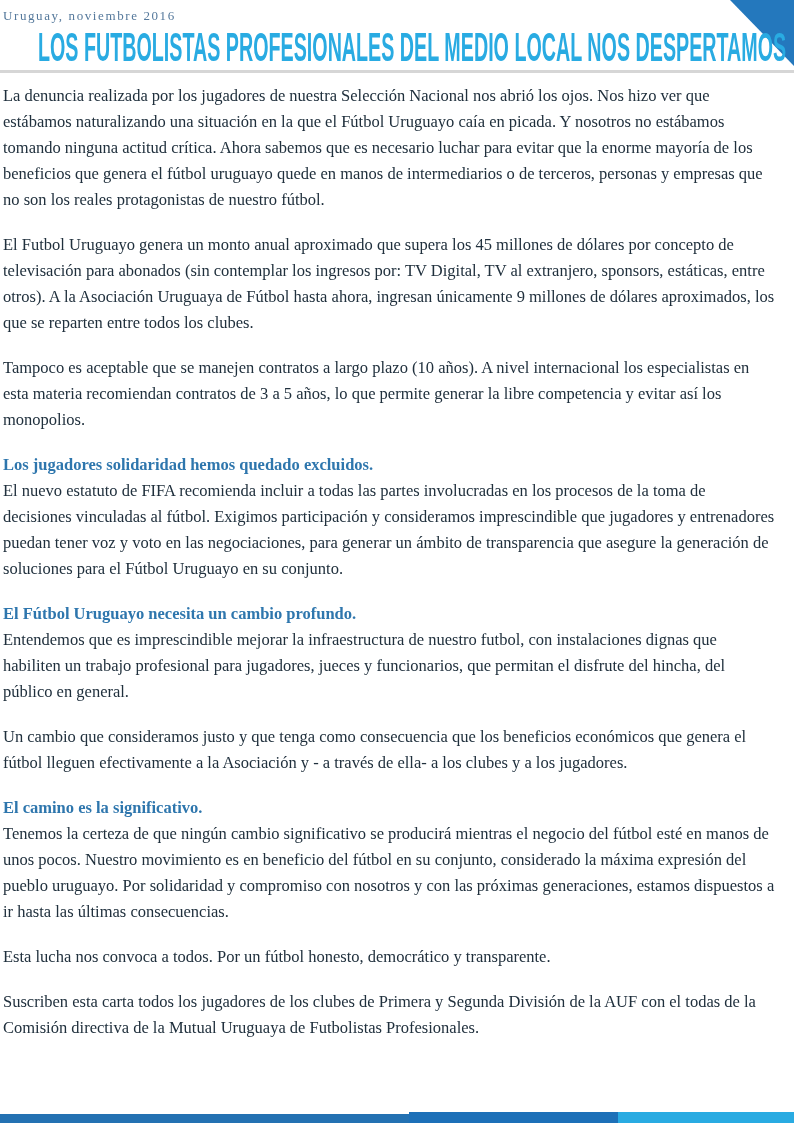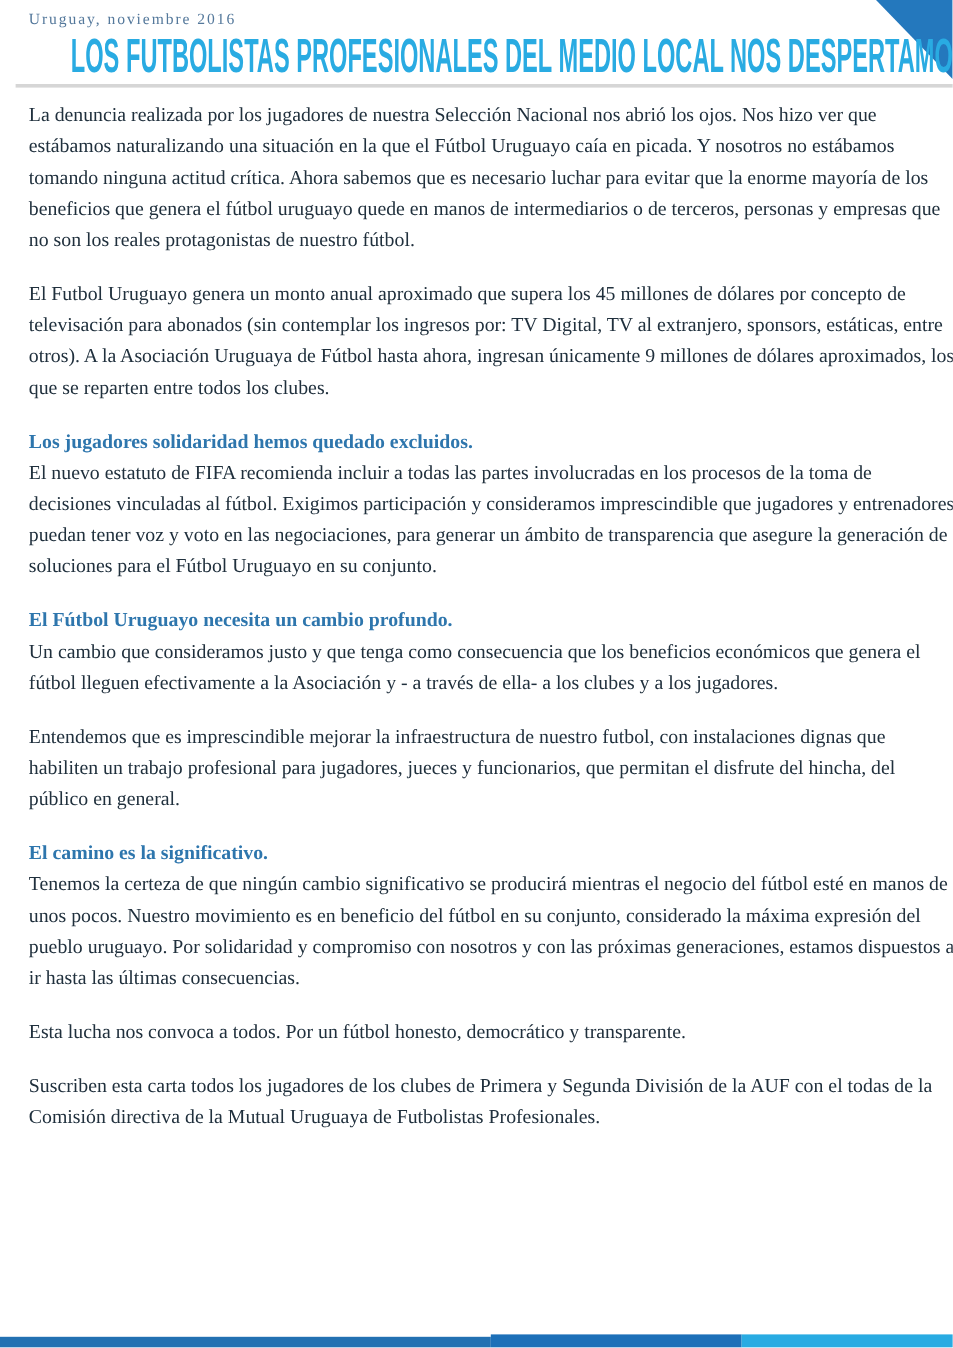--- a/index.html
+++ b/index.html
@@ -9,21 +9,21 @@
     position: relative;
     overflow: hidden;
     font-family: "Liberation Serif", serif;
   }
   .corner-ribbon {
     position: absolute; top: 0; right: 0;
     width: 64px; height: 66px;
     background: var(--ribbon-blue, #2478bd);
     clip-path: polygon(0 0, 100% 0, 100% 100%);
   }
-  .page { padding: 8px 10px 0 24px; }
+  .page { padding: 8px 10px 0 3px; }
   .date-line {
     font-size: 13px;
     letter-spacing: 1.6px;
     color: var(--date-gray-blue, #54789b);
     margin: 0 0 7px 0;
   }
   .headline-wrap {
     width: 773px;
     height: 33px;
     overflow: visible;
@@ -77,25 +77,26 @@
 
   <div class="headline-wrap">
     <span class="headline-fit" style="transform: scaleX(0.492429);">LOS FUTBOLISTAS PROFESIONALES DEL MEDIO LOCAL NOS DESPERTAMOS</span>
   </div>
 
   <div class="divider-rule"></div>
 
   <div class="content">
     <p class="para">La denuncia realizada por los jugadores de nuestra Selección Nacional nos abrió los ojos. Nos hizo ver que estábamos naturalizando una situación en la que el Fútbol Uruguayo caía en picada. Y nosotros no estábamos tomando ninguna actitud crítica. Ahora sabemos que es necesario luchar para evitar que la enorme mayoría de los beneficios que genera el fútbol uruguayo quede en manos de intermediarios o de terceros, personas y empresas que no son los reales protagonistas de nuestro fútbol.</p>
     <p class="para">El Futbol Uruguayo genera un monto anual aproximado que supera los 45 millones de dólares por concepto de televisación para abonados (sin contemplar los ingresos por: TV Digital, TV al extranjero, sponsors, estáticas, entre otros). A la Asociación Uruguaya de Fútbol hasta ahora, ingresan únicamente 9 millones de dólares aproximados, los que se reparten entre todos los clubes.</p>
+    <p class="para">Tampoco es aceptable que se manejen contratos a largo plazo (10 años). A nivel internacional los especialistas en esta materia recomiendan contratos de 3 a 5 años, lo que permite generar la libre competencia y evitar así los monopolios.</p>
     <p class="subhead">Los jugadores solidaridad hemos quedado excluidos.</p>
     <p class="para">El nuevo estatuto de FIFA recomienda incluir a todas las partes involucradas en los procesos de la toma de decisiones vinculadas al fútbol. Exigimos participación y consideramos imprescindible que jugadores y entrenadores puedan tener voz y voto en las negociaciones, para generar un ámbito de transparencia que asegure la generación de soluciones para el Fútbol Uruguayo en su conjunto.</p>
     <p class="subhead">El Fútbol Uruguayo necesita un cambio profundo.</p>
+    <p class="para">Entendemos que es imprescindible mejorar la infraestructura de nuestro futbol, con instalaciones dignas que habiliten un trabajo profesional para jugadores, jueces y funcionarios,  que permitan el disfrute del hincha, del público en general.</p>
     <p class="para">Un cambio que consideramos justo y que tenga como consecuencia que los beneficios económicos que genera el fútbol lleguen efectivamente a la Asociación y - a través de ella-  a los clubes y a los jugadores.</p>
-    <p class="para">Entendemos que es imprescindible mejorar la infraestructura de nuestro futbol, con instalaciones dignas que habiliten un trabajo profesional para jugadores, jueces y funcionarios,  que permitan el disfrute del hincha, del público en general.</p>
     <p class="subhead">El camino es la significativo.</p>
     <p class="para">Tenemos la certeza de que ningún cambio significativo se producirá mientras el negocio del fútbol esté en manos de unos pocos. Nuestro movimiento es en beneficio del fútbol en su conjunto, considerado la máxima expresión del pueblo uruguayo. Por solidaridad y compromiso con nosotros y con las próximas generaciones, estamos dispuestos a ir hasta las últimas consecuencias.</p>
     <p class="para">Esta lucha nos convoca a todos. Por un fútbol honesto, democrático y transparente.</p>
     <p class="para">Suscriben esta carta todos los jugadores de los clubes de Primera y Segunda División de la AUF con el todas de la Comisión directiva de la Mutual Uruguaya de Futbolistas Profesionales.</p>
   </div>
 </div>
 
 <div class="footer-bar">
   <div class="footer-seg s1"></div>
   <div class="footer-seg s2"></div>

